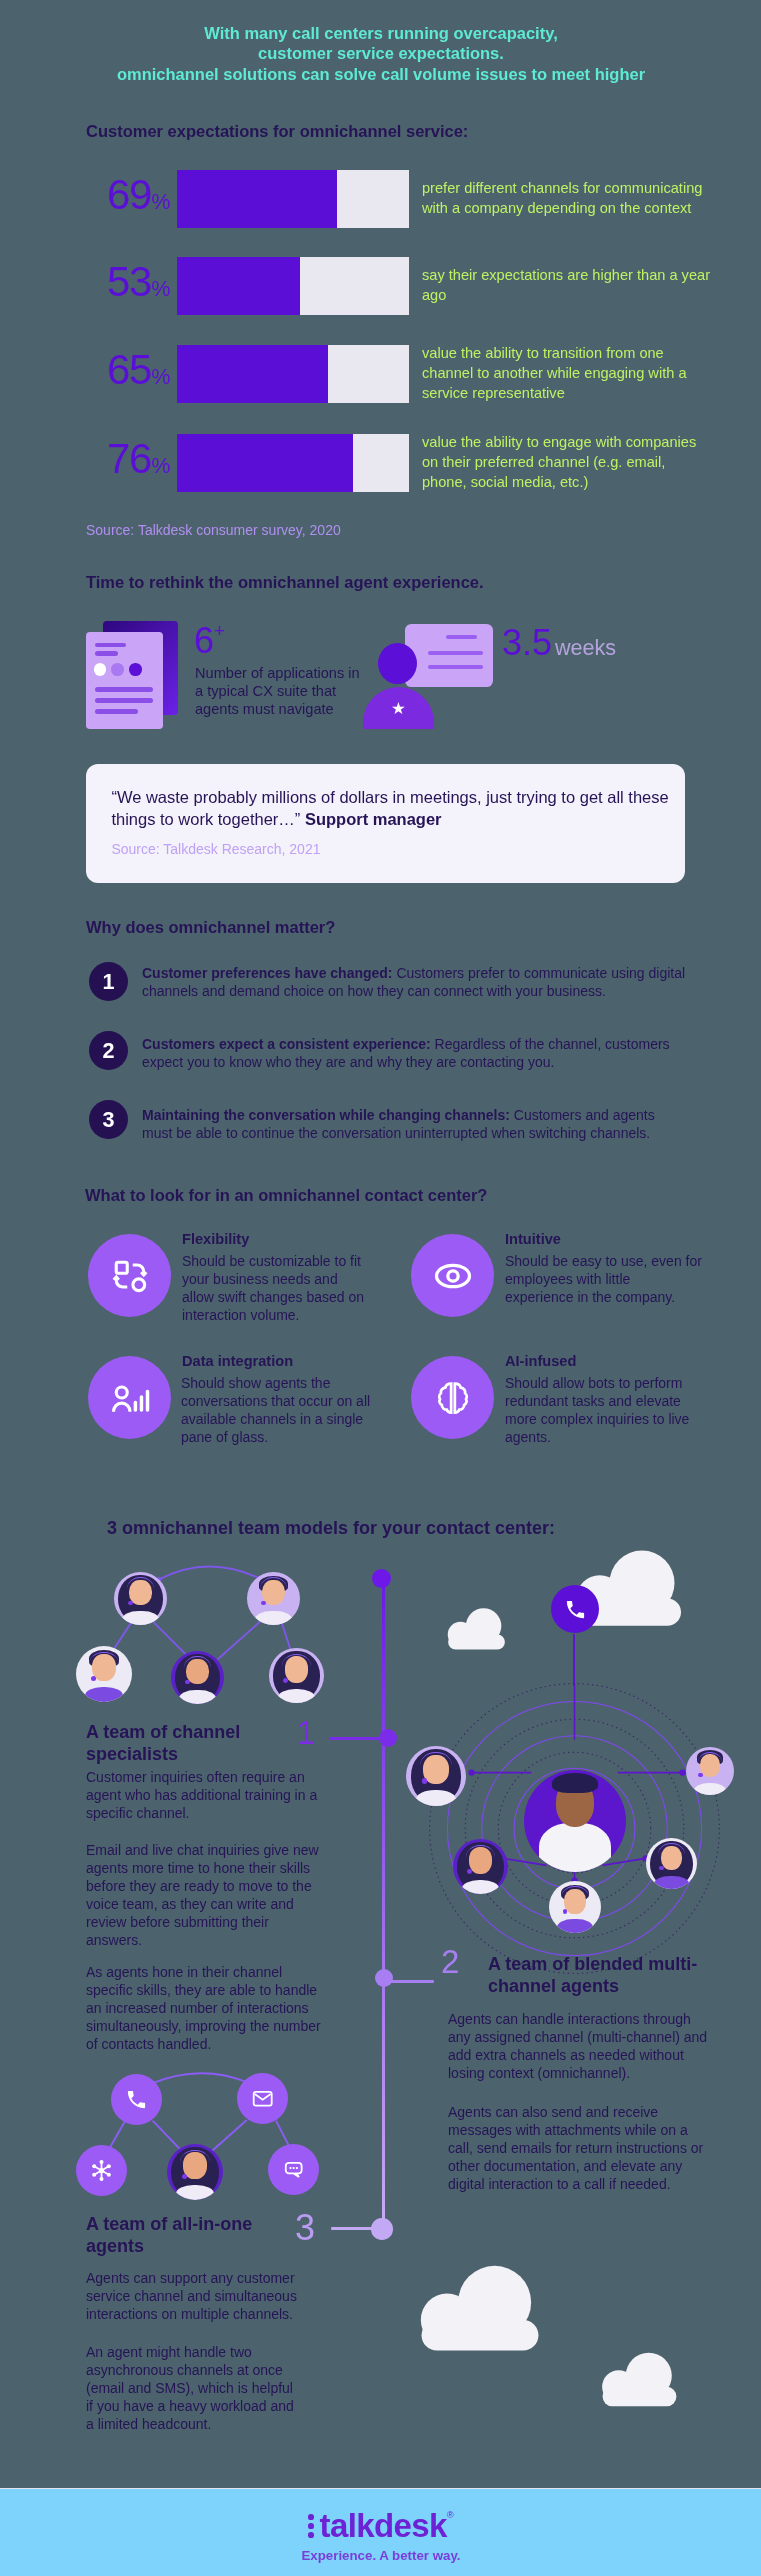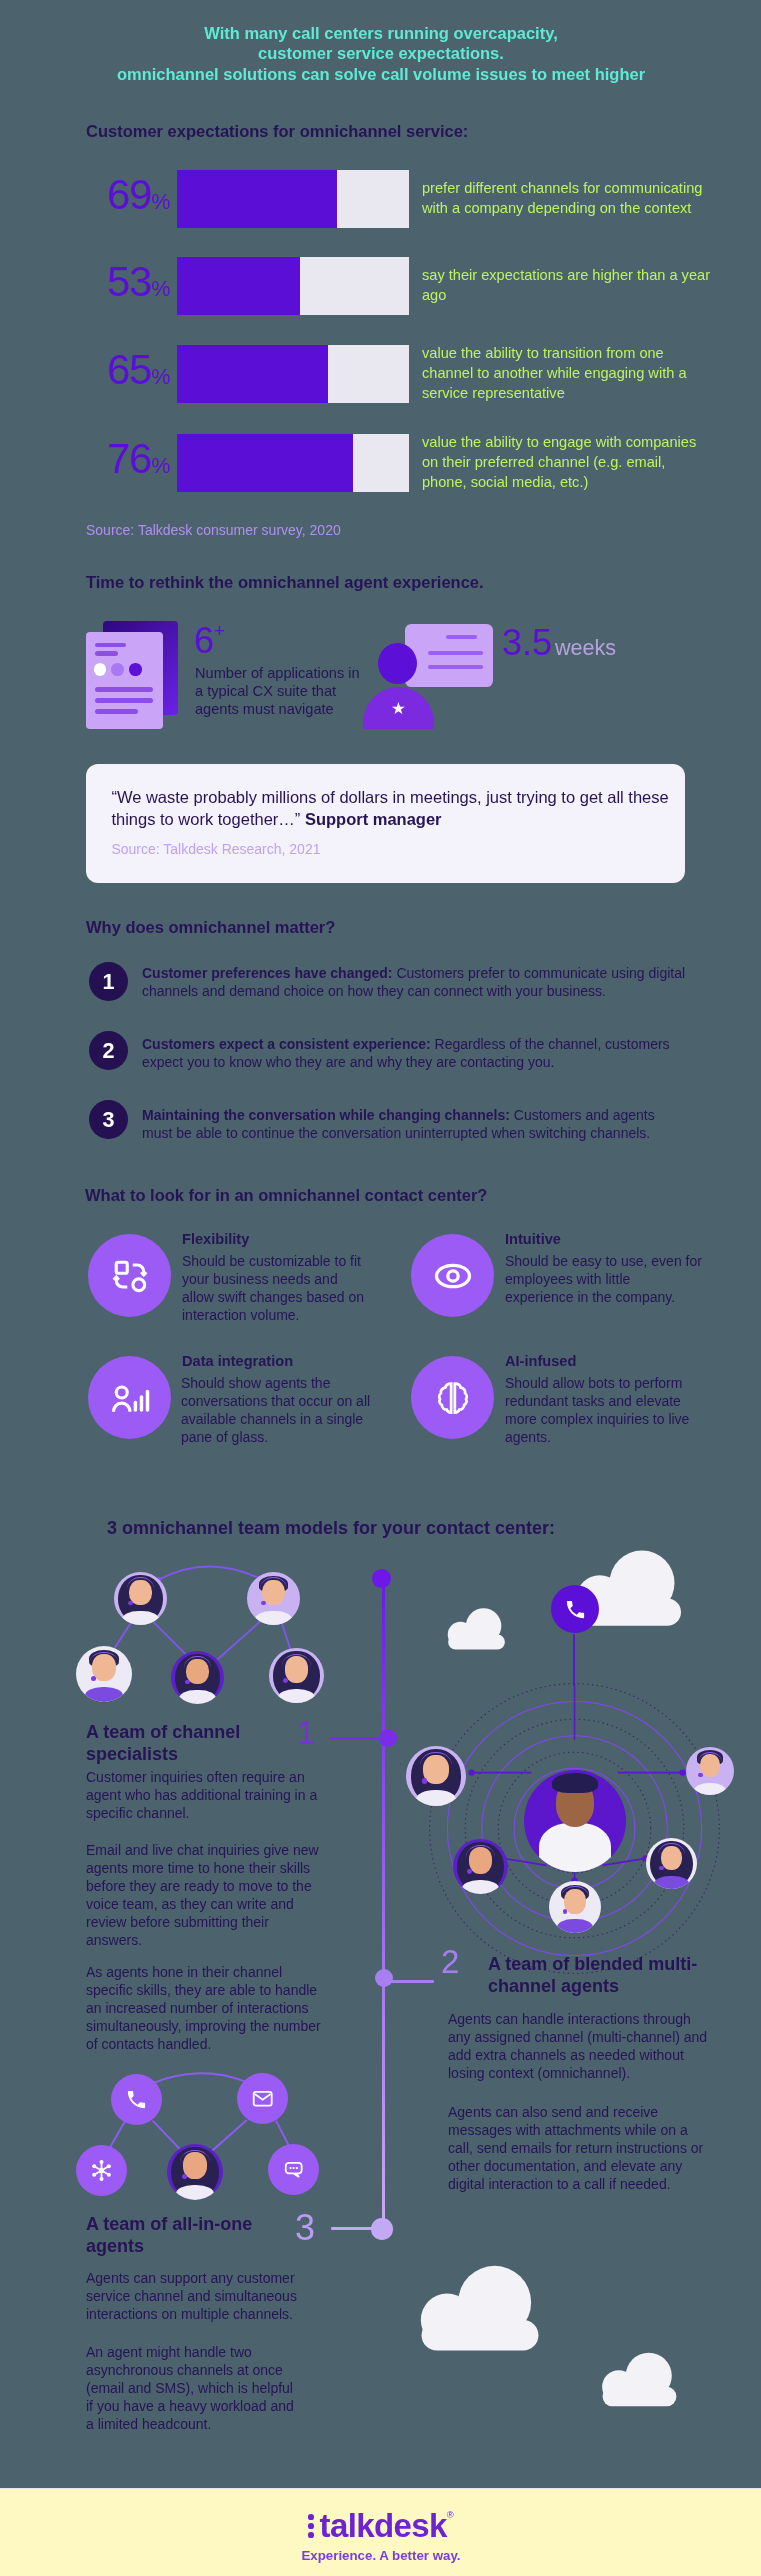--- a/index.html
+++ b/index.html
@@ -54,21 +54,21 @@
   .avatar .face{position:absolute;left:29%;top:15%;width:42%;height:48%;background:#F0B795;border-radius:46%;}
   .avatar.skin-tan .face{background:#E8A77E;}
   .avatar .torso{position:absolute;left:16%;bottom:-8%;width:68%;height:34%;background:#EFECF7;border-radius:46% 46% 0 0;}
   .avatar.shirt-purple .torso{background:#7B4AE0;}
   .avatar .band{position:absolute;left:24%;top:10%;width:52%;height:44%;border:1.9px solid #8B5CF6;
                 border-bottom:none;border-left:none;border-right:none;border-radius:50%;}
   .avatar .mic{position:absolute;left:26%;top:54%;width:9%;height:9%;background:#7C3AED;border-radius:50%;}
   
   .chan{border-radius:50%;background:#9D5BF5;display:flex;align-items:center;justify-content:center;}
   
-  .footer{left:0;top:2488px;width:762px;height:88px;background:#fef9c3;border-top:1.3px solid #E3E1EC;}
+  .footer{left:0;top:2488px;width:762px;height:88px;background:#7dd3fc;border-top:1.3px solid #E3E1EC;}
   .logo-row{display:flex;align-items:center;justify-content:center;padding-top:18px;}
   .logo-dots{display:flex;flex-direction:column;gap:3.2px;margin-right:5.7px;}
   .logo-dots span{width:5.7px;height:5.7px;border-radius:50%;background:#6D22D6;}
   .logo-text{font-size:33px;font-weight:700;color:#6D22D6;letter-spacing:-0.6px;}
   .logo-reg{font-size:9.5px;color:#6D22D6;vertical-align:top;position:relative;top:-11.4px;}
   .tagline{width:762px;text-align:center;font-size:13.3px;font-weight:700;color:#7B3FD9;margin-top:2.5px;}
   .doc-line{position:absolute;height:4.4px;border-radius:2.5px;background:#8B4FE8;}
   .card-line{position:absolute;height:4.4px;border-radius:2.5px;background:#9A5FF0;}
 </style>
 </head>

